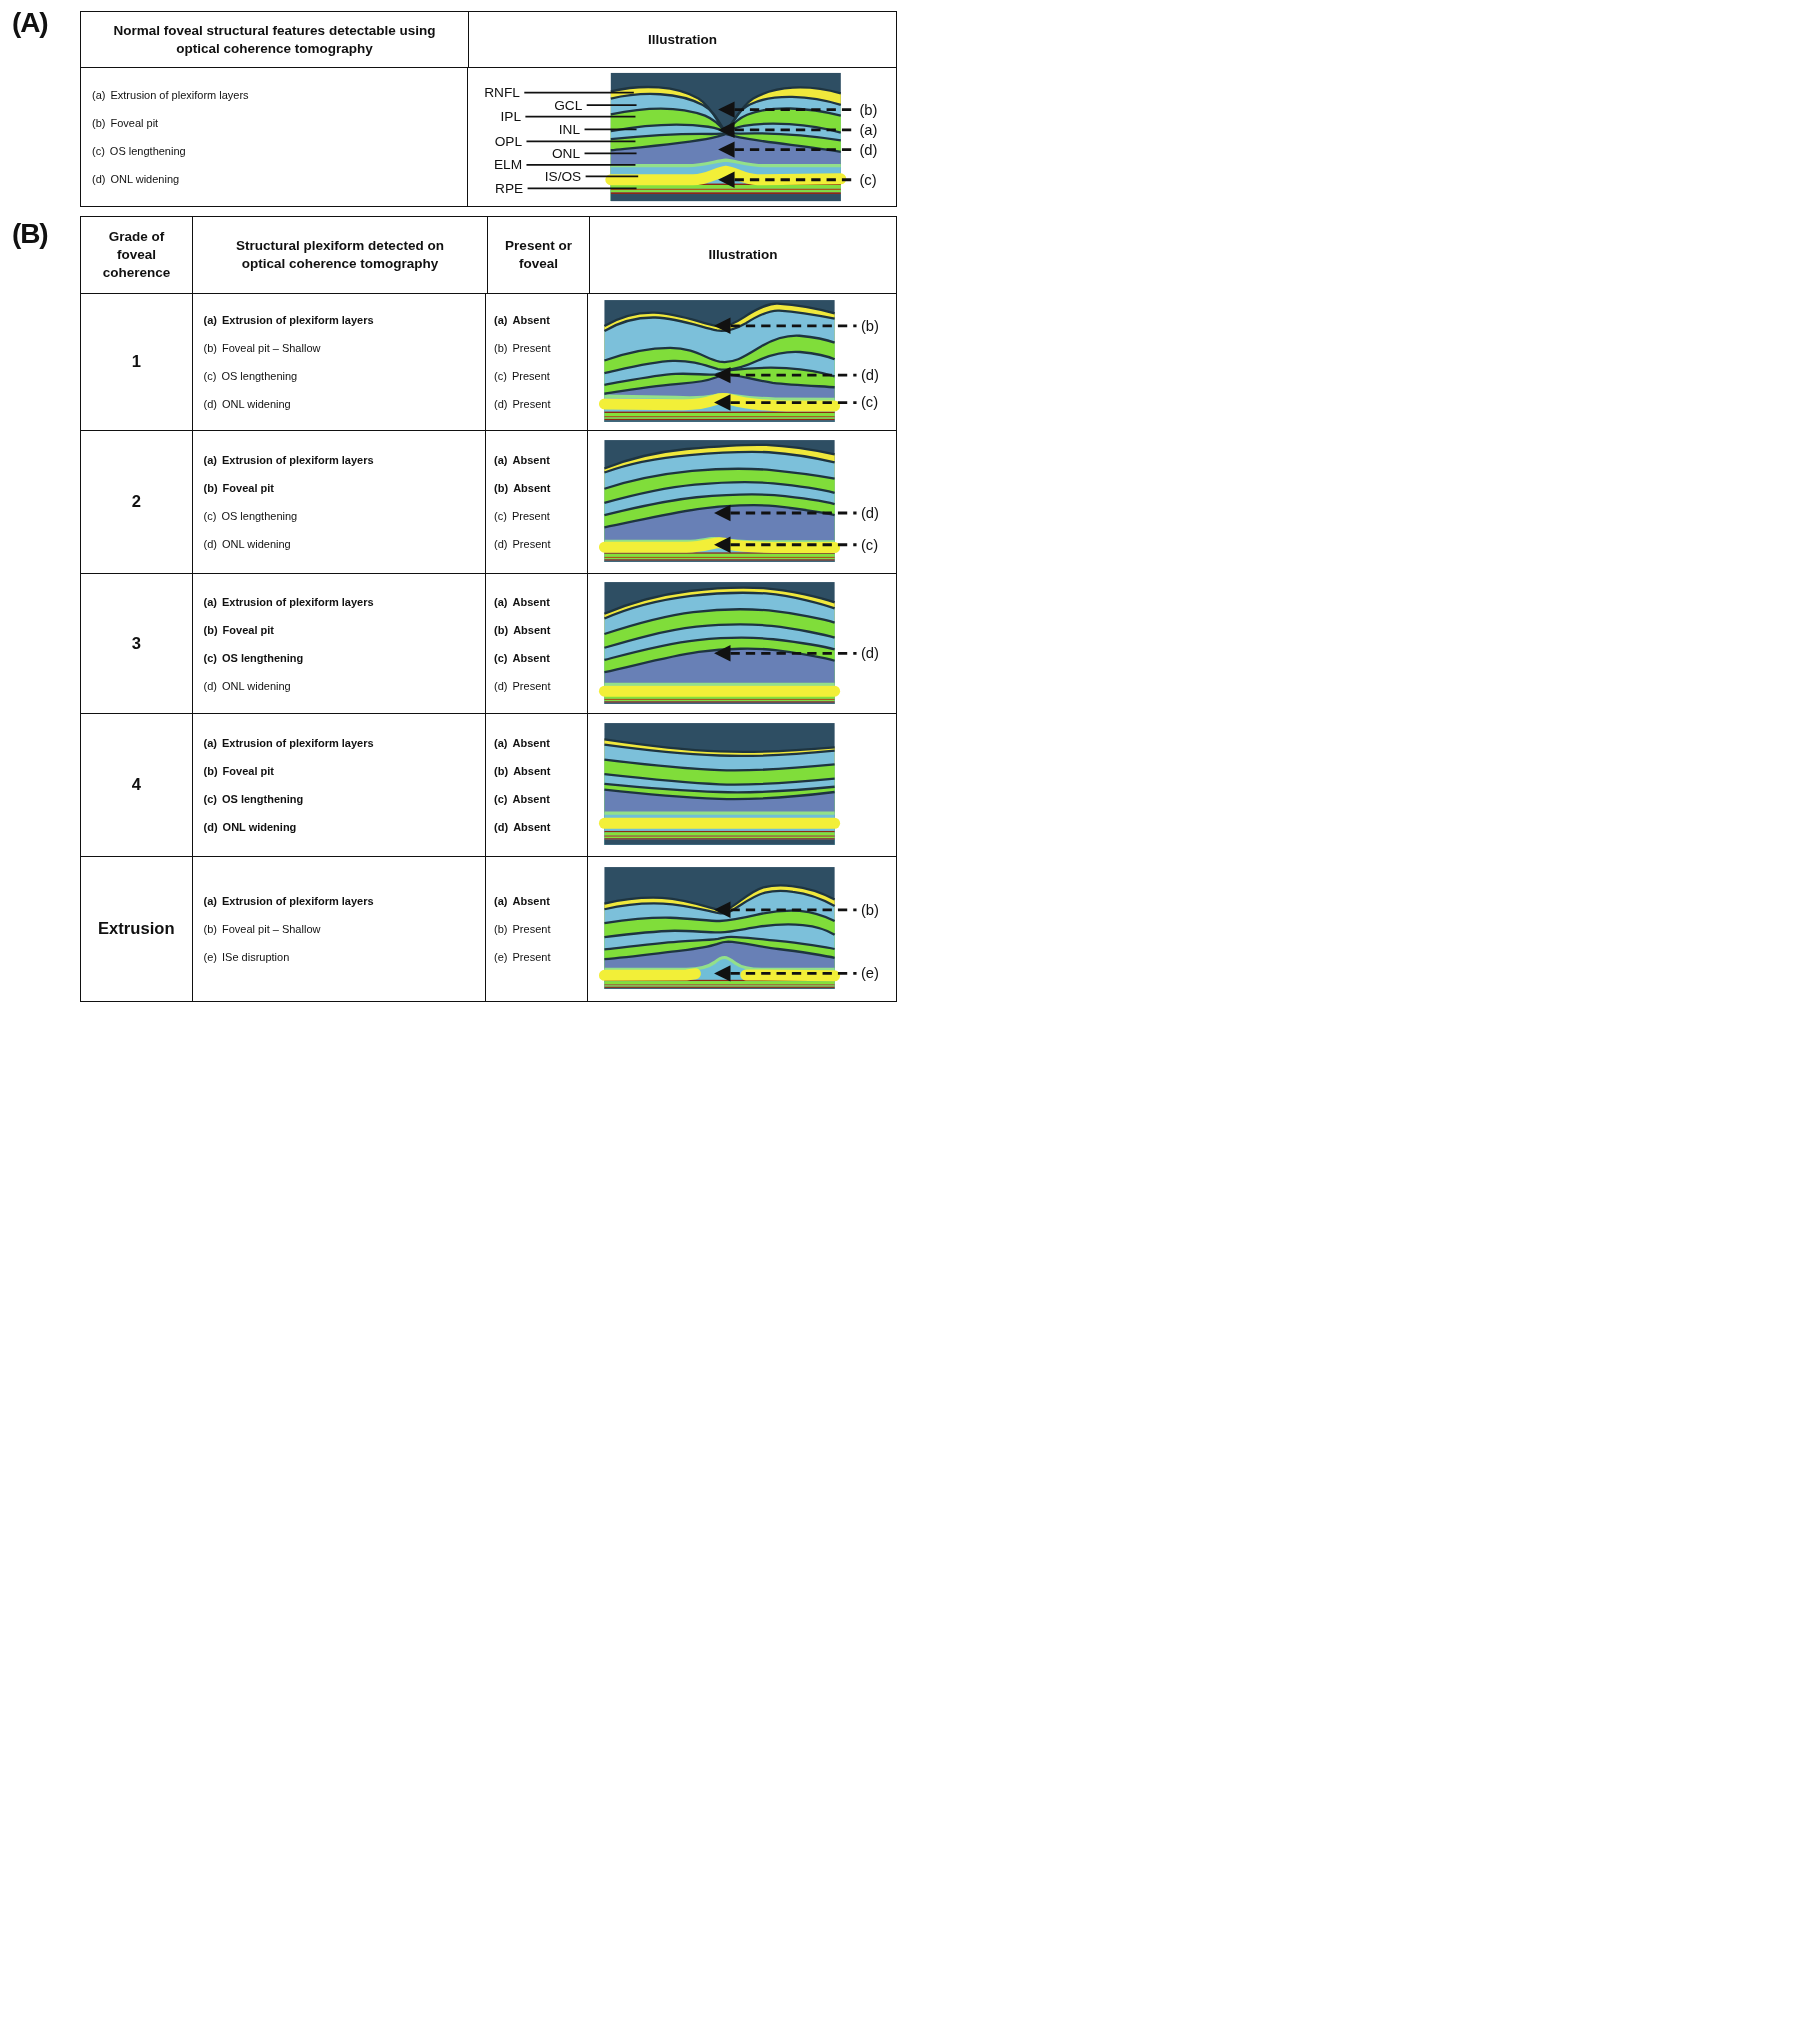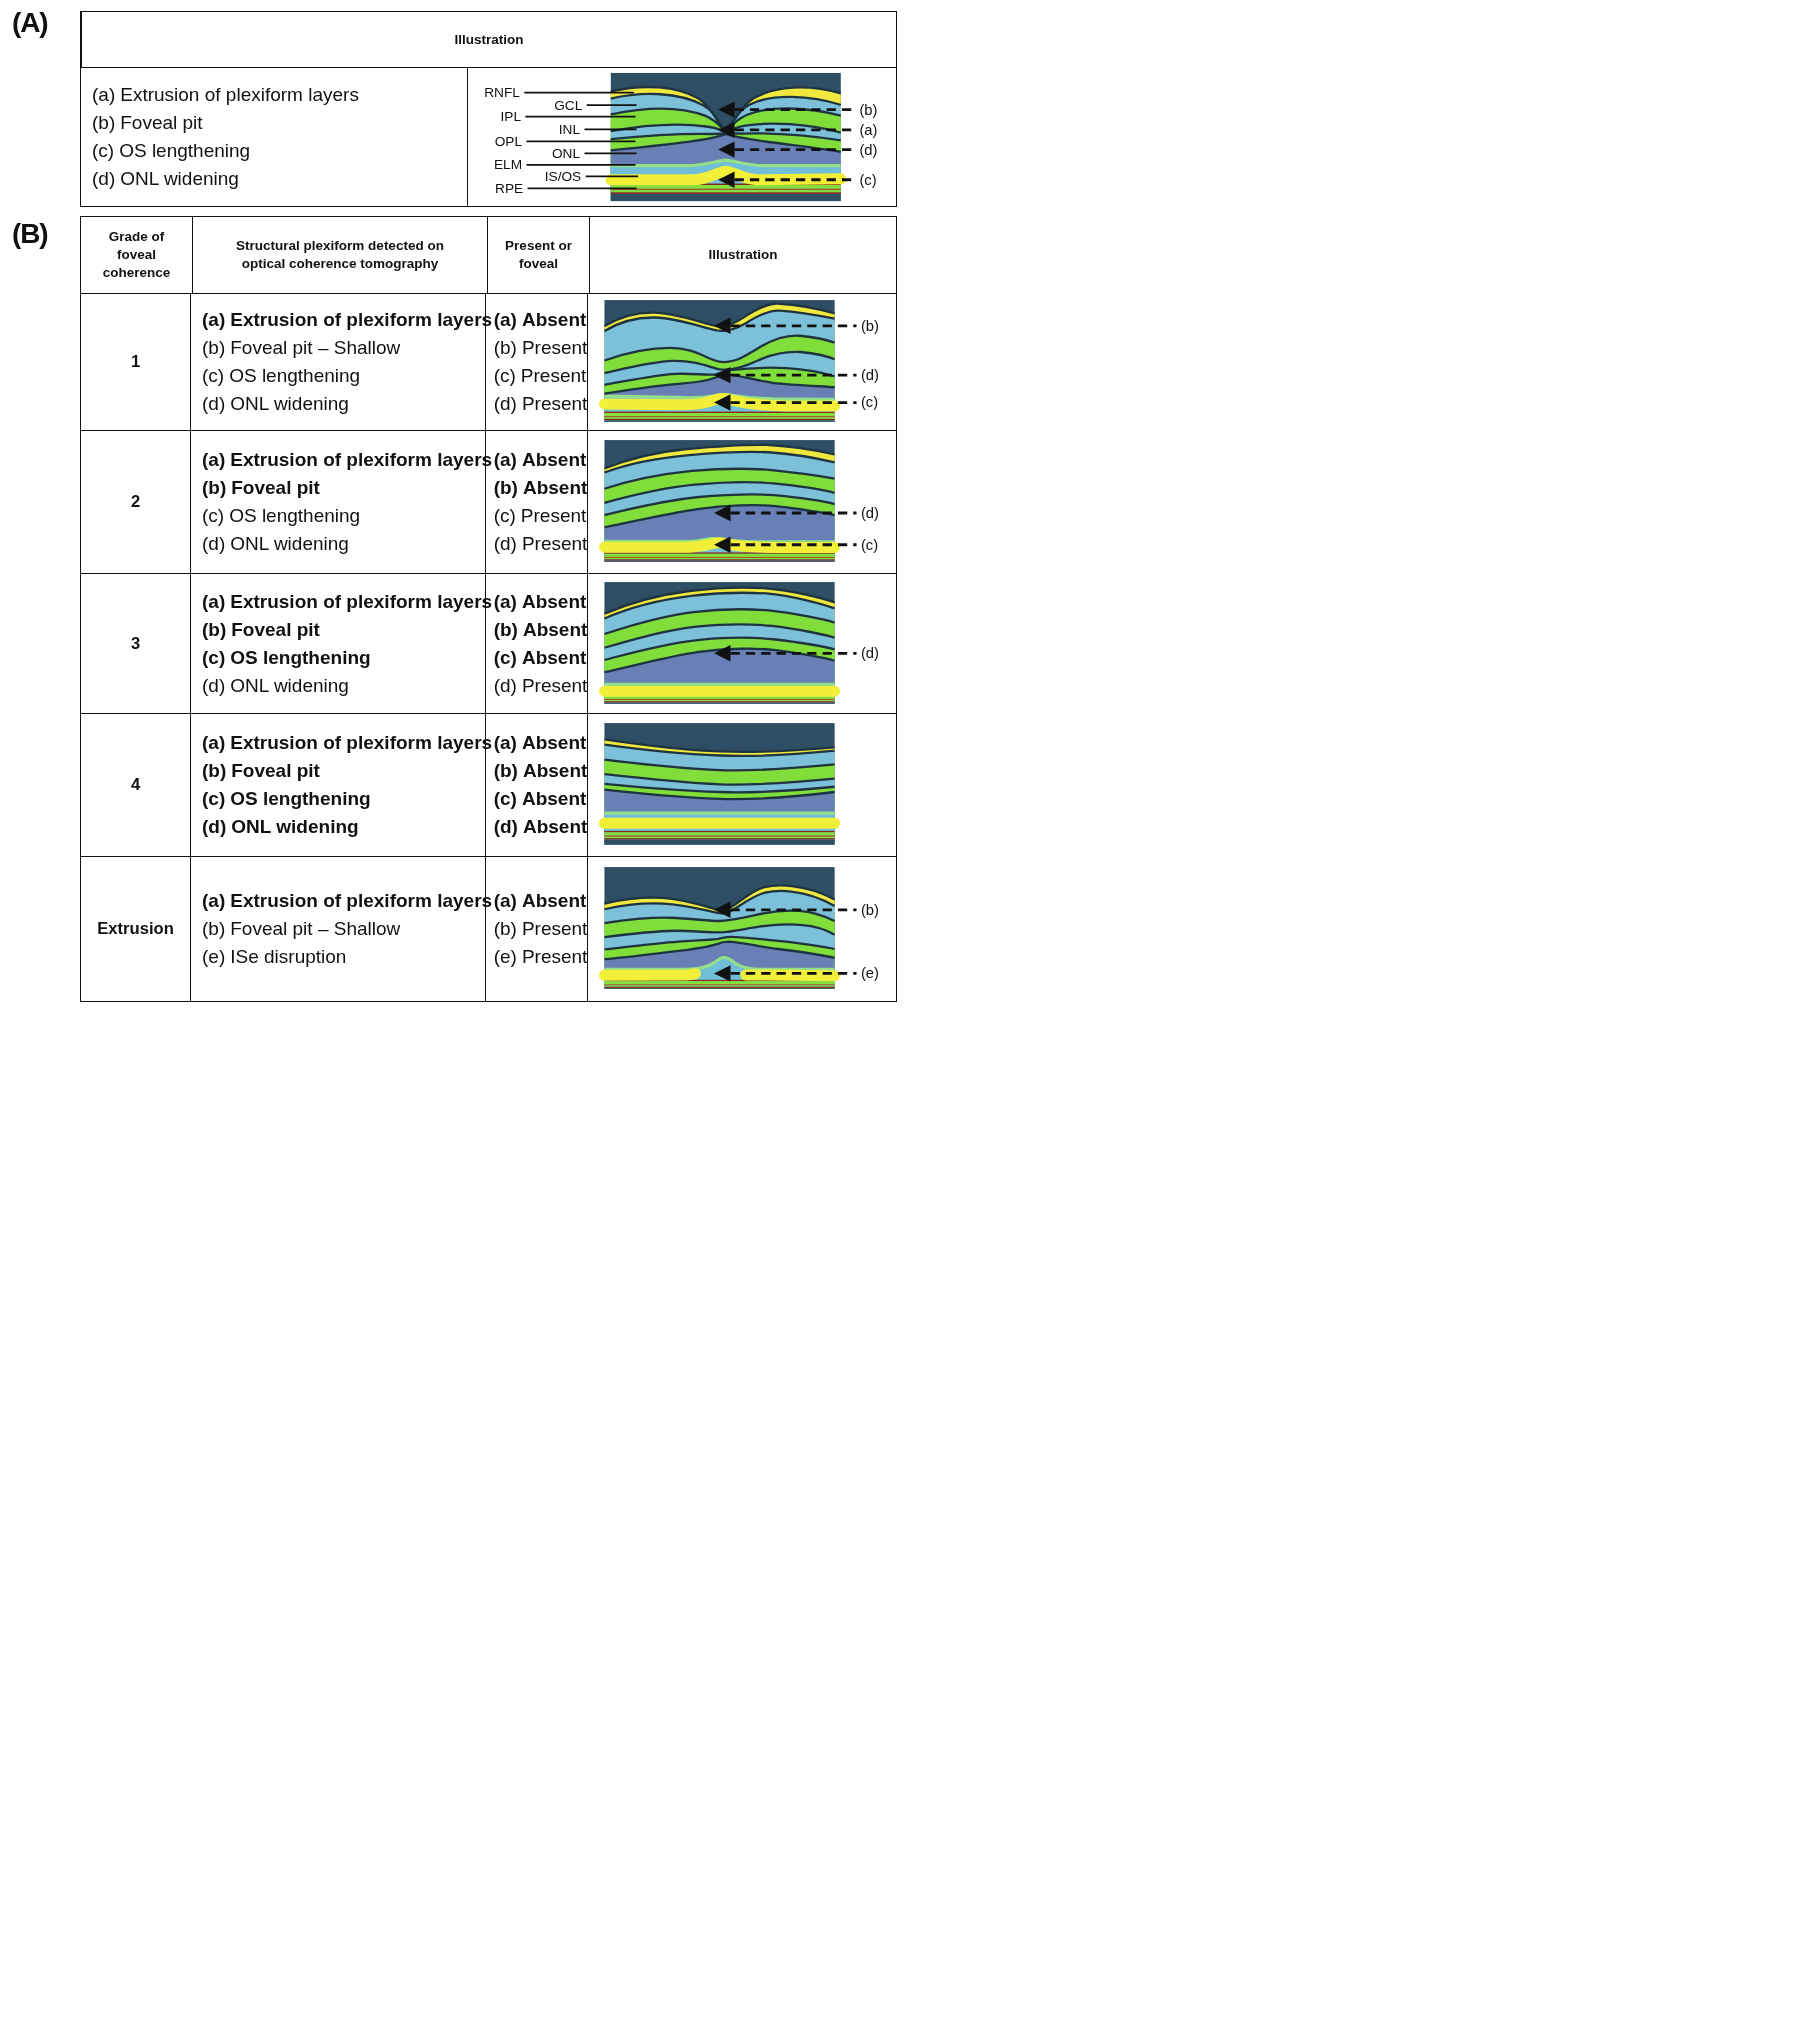--- a/index.html
+++ b/index.html
@@ -11,21 +11,21 @@
   body{font-family:"Liberation Sans",sans-serif;color:#111;}
   .page{position:relative;width:912px;height:1020px;background:#fff;overflow:hidden;}
   .plabel{position:absolute;left:12px;font-size:28px;font-weight:bold;letter-spacing:-1.1px;}
   .tbl{position:absolute;left:80px;width:817px;border:1.7px solid #111;box-sizing:border-box;background:#fff;}
   .trow{display:flex;box-sizing:border-box;}
   .tcell{box-sizing:border-box;display:flex;flex-direction:column;justify-content:center;}
   .bl{border-left:1.1px solid #111;}
   .bt{border-top:1.7px solid #111;}
   .hcell{align-items:center;text-align:center;font-weight:bold;font-size:13.5px;line-height:18px;}
   .listcell{padding-left:11px;}
-  .li{font-size:19px;line-height:28px;white-space:nowrap;}
+  .li{font-size:11px;line-height:28px;white-space:nowrap;}
   .li .k{margin-right:5px;}
   .bd{font-weight:bold;}
   .gradecell{align-items:center;text-align:center;font-weight:bold;font-size:16.6px;}
   .illucell{align-items:flex-start;justify-content:center;}
   svg text{font-family:"Liberation Sans",sans-serif;}
   .f-bg{fill:var(--c-bg);} .f-yel{fill:var(--c-yellow);} .f-blu{fill:var(--c-lblue);}
   .f-grn{fill:var(--c-green);} .f-onl{fill:var(--c-onl);} .f-cyn{fill:var(--c-cyan);}
   .f-rpe{fill:var(--c-rpe);} .f-red{fill:var(--c-red);} .f-org{fill:var(--c-orange);}
   .st{fill:none;stroke:var(--c-outline);stroke-width:2.3;vector-effect:non-scaling-stroke;}
   .st-elm{fill:none;stroke:var(--c-elm);stroke-width:3.2;vector-effect:non-scaling-stroke;}
@@ -38,20 +38,23 @@
 </style>
 </head>
 <body>
 
 <div class="page">
 
   <div class="plabel" style="top:6.6px;">(A)</div>
 
   <div class="tbl" style="top:11px;">
     <div class="trow" style="height:55px;">
+      <div class="tcell hcell" style="width:387px;">
+        <span style="padding:0 22px;">Normal foveal structural features detectable using optical coherence tomography</span>
+      </div>
       <div class="tcell hcell bl" style="flex:1;">
         <span>Illustration</span>
       </div>
     </div>
     <div class="trow bt" style="height:139px;">
       <div class="tcell listcell" style="width:387px;">
         <div class="li"><span class="k">(a)</span><span>Extrusion of plexiform layers</span></div>
         <div class="li"><span class="k">(b)</span><span>Foveal pit</span></div>
         <div class="li"><span class="k">(c)</span><span>OS lengthening</span></div>
         <div class="li"><span class="k">(d)</span><span>ONL widening</span></div>

